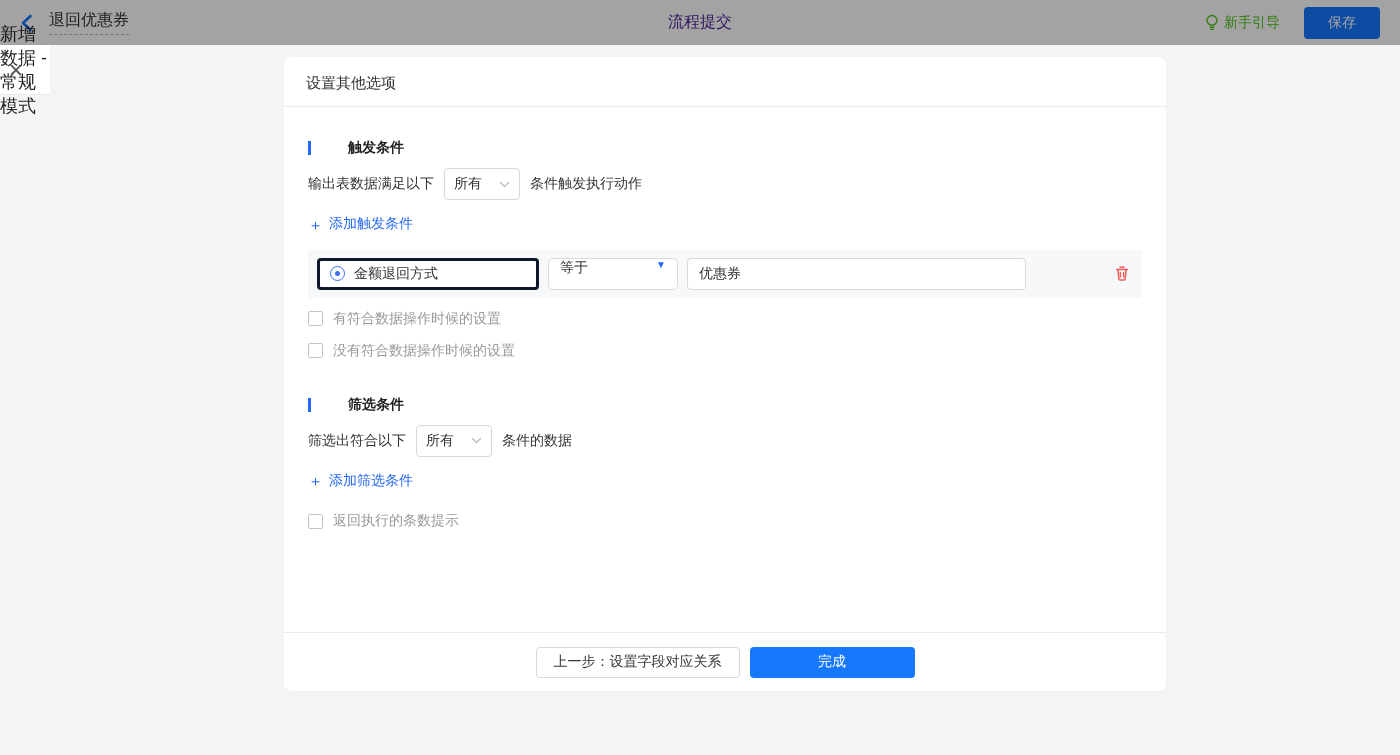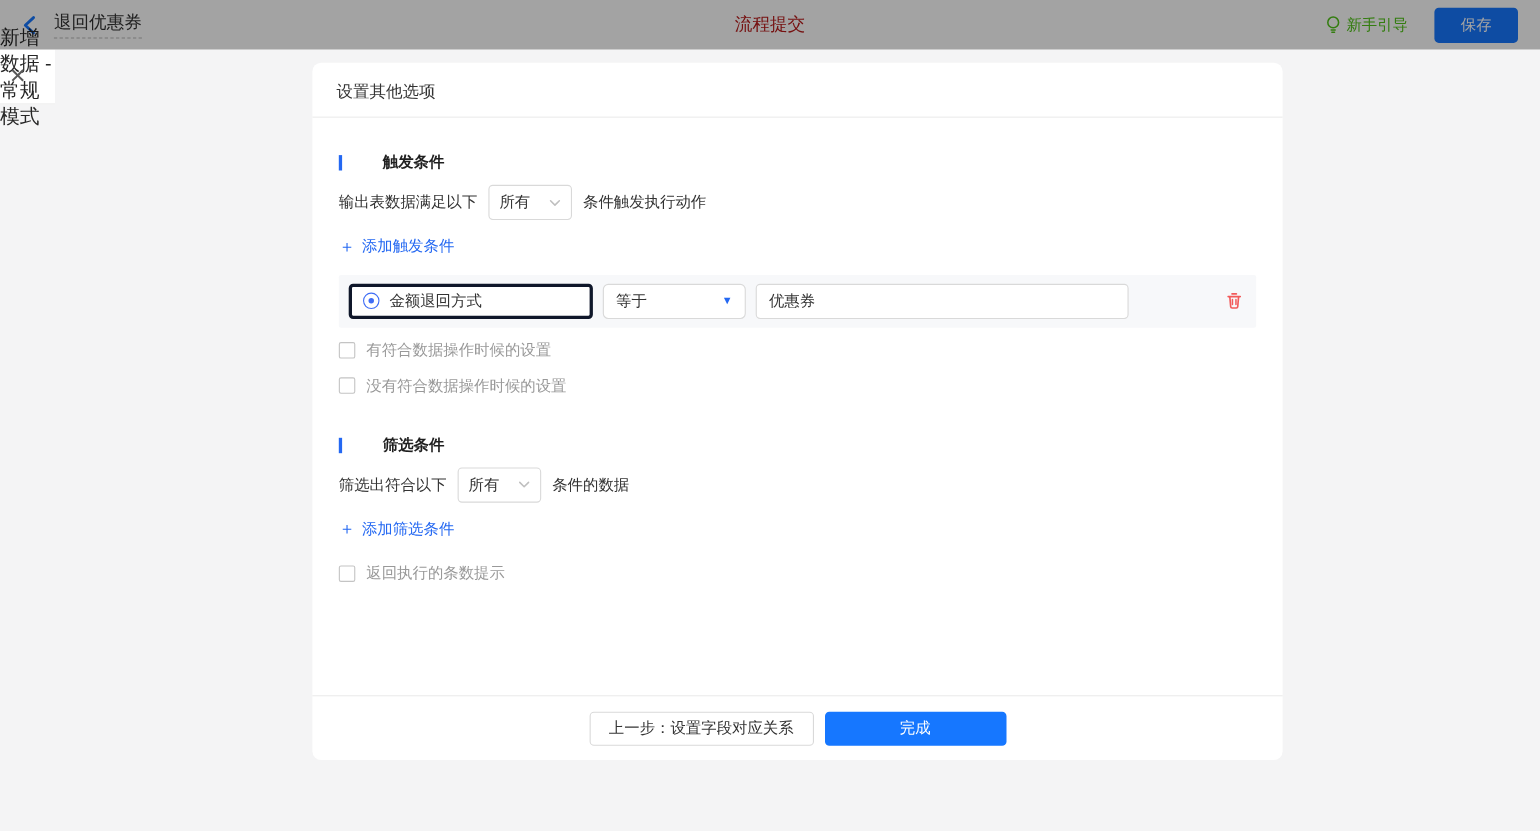--- a/index.html
+++ b/index.html
@@ -6,21 +6,21 @@
   html,body { width:1400px; height:755px; }
   body { font-family:"Liberation Sans","DejaVu Sans",sans-serif; background:#f4f4f5; overflow:hidden; }
   .page { width:1400px; height:755px; display:flex; flex-direction:column; }
 
   
   .topbar { position:relative; height:45px; background:#ffffff; flex:0 0 45px;
             display:flex; align-items:center; justify-content:space-between; padding:0 20px; }
   .topbar-left { display:flex; align-items:center; gap:16px; }
   .back-chevron { display:flex; align-items:center; cursor:pointer; }
   .back-title { font-size:16px; color:#333; padding-bottom:3px; border-bottom:1px dashed #b7b7b7; }
-  .topbar-center { position:absolute; left:0; right:0; text-align:center; font-size:16px; color:#b91c1c; pointer-events:none; }
+  .topbar-center { position:absolute; left:0; right:0; text-align:center; font-size:16px; color:#4c1d95; pointer-events:none; }
   .topbar-right { display:flex; align-items:center; gap:24px; z-index:1; }
   .guide { display:flex; align-items:center; gap:5px; color:#52c41a; font-size:14px; cursor:pointer; }
   .save-btn { background:#1677ff; color:#fff; border:none; border-radius:4px; font-size:14px;
               padding:7px 24px; cursor:pointer; }
   .topbar-overlay { position:absolute; inset:0; background:rgba(0,0,0,0.36); z-index:2; }
 
   
   .modal { flex:1; display:flex; flex-direction:row; background:#f4f4f5; }
   .modal-header { position:relative; height:50px; background:#fff; border-bottom:1px solid #ebebeb;
                   display:flex; align-items:center; justify-content:center; flex:0 0 50px; }
@@ -49,21 +49,21 @@
   .add-link .plus { font-size:15px; line-height:1; }
 
   .cond-row { margin-top:16px; background:#f7f8fa; height:48px; border-radius:2px;
               display:flex; align-items:center; padding:0 10px 0 9px; gap:9px; }
   .field-box { width:222px; height:32px; background:#fff; border:3px solid #0f172a; border-radius:4px;
                display:flex; align-items:center; gap:9px; padding:0 10px; font-size:14px; color:#333; cursor:pointer; }
   .radio-icon { width:15px; height:15px; border:1.5px solid #3f6df5; border-radius:50%; flex:0 0 15px;
                 display:flex; align-items:center; justify-content:center; }
   .radio-icon .dot { width:5px; height:5px; border-radius:50%; background:#3f6df5; }
   .op-select { width:130px; height:32px; background:#fff; border:1px solid #d9d9d9; border-radius:5px;
-               display:flex; align-items:center; justify-content:space-between; padding:0 11px;
+               display:flex; justify-content:space-between; padding:0 11px;
                font-size:14px; color:#333; cursor:pointer; }
   .op-select .caret { color:#2468f2; font-size:10px; }
   .value-input { width:339px; height:32px; background:#fff; border:1px solid #d9d9d9; border-radius:4px;
                  padding:0 11px; font-size:14px; color:#333; font-family:inherit; }
   .cond-spacer { flex:1; }
   .trash-btn { background:none; border:none; cursor:pointer; display:flex; align-items:center; padding:2px; }
 
   .check-row { display:flex; align-items:center; gap:10px; margin-top:14px; cursor:pointer; }
   .checkbox { width:15px; height:15px; border:1px solid #c4c4c4; border-radius:2px; background:#fff; flex:0 0 15px; }
   .check-label { font-size:14px; color:#999; }

